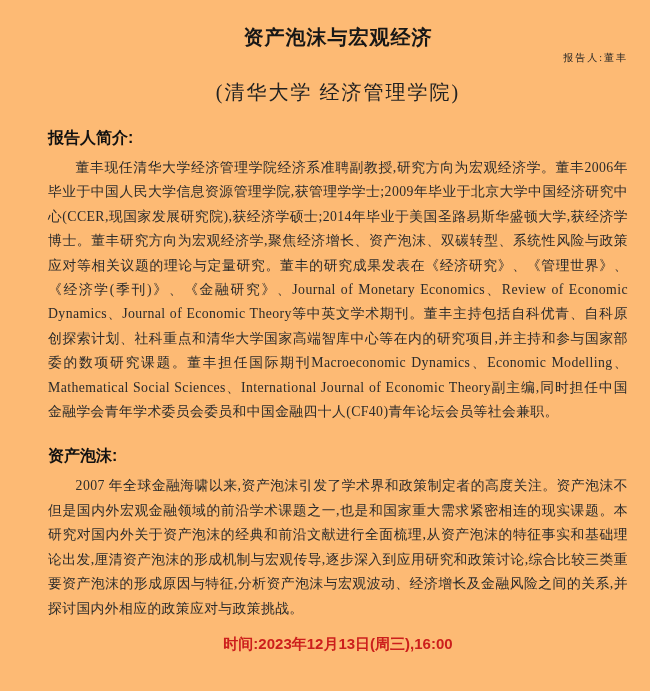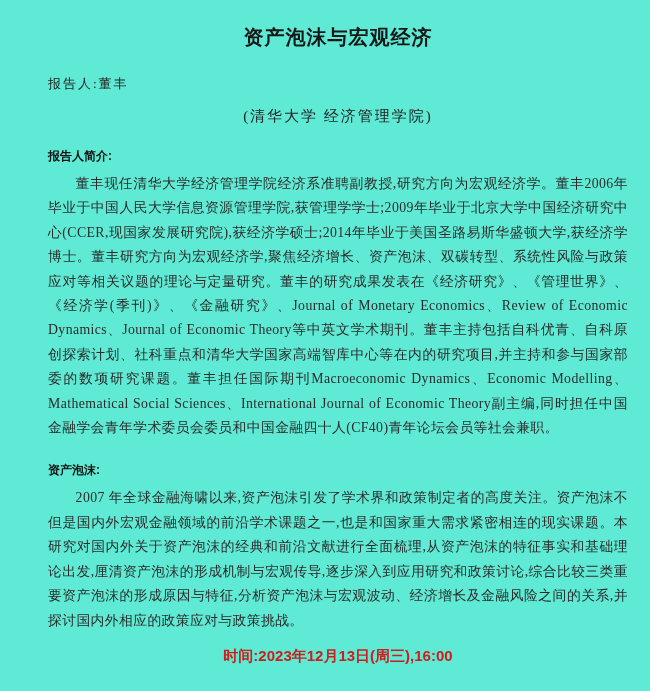--- a/index.html
+++ b/index.html
@@ -5,55 +5,54 @@
   html, body {
     margin: 0;
     padding: 0;
     background: #ffffff;
   }
   .page {
     position: relative;
     width: 650px;
     height: 691px;
     box-sizing: border-box;
-    background: #5eead4;
+    background: #fdba74;
     padding: 18px 22px 0 48px;
     overflow: hidden;
     color: #262626;
   }
   .title {
     margin: 6px 0 0 0;
     text-align: center;
     font-family: "Liberation Sans", "DejaVu Sans", sans-serif;
     font-weight: 700;
     font-size: 20px;
     letter-spacing: 1px;
     color: #171717;
   }
   .speaker-line {
-    margin-top: 24px;
-    text-align: left;
+    text-align: right;
     font-family: "Liberation Serif", "DejaVu Serif", serif;
-    font-size: 13px;
+    font-size: 10px;
     letter-spacing: 2px;
     color: #222222;
   }
   .affiliation-line {
     margin-top: 14px;
     text-align: center;
     font-family: "Liberation Serif", "DejaVu Serif", serif;
-    font-size: 15px;
+    font-size: 20px;
     letter-spacing: 2px;
     color: #222222;
   }
   .section-heading {
     margin: 22px 0 0 0;
     font-family: "Liberation Sans", "DejaVu Sans", sans-serif;
     font-weight: 700;
-    font-size: 12px;
+    font-size: 16px;
     color: #111111;
   }
   .body-para {
     margin: 7px 0 0 0;
     font-family: "Liberation Serif", "DejaVu Serif", serif;
     font-size: 13.8px;
     line-height: 24.4px;
     text-align: justify;
     text-indent: 2em;
     letter-spacing: 0.4px;

